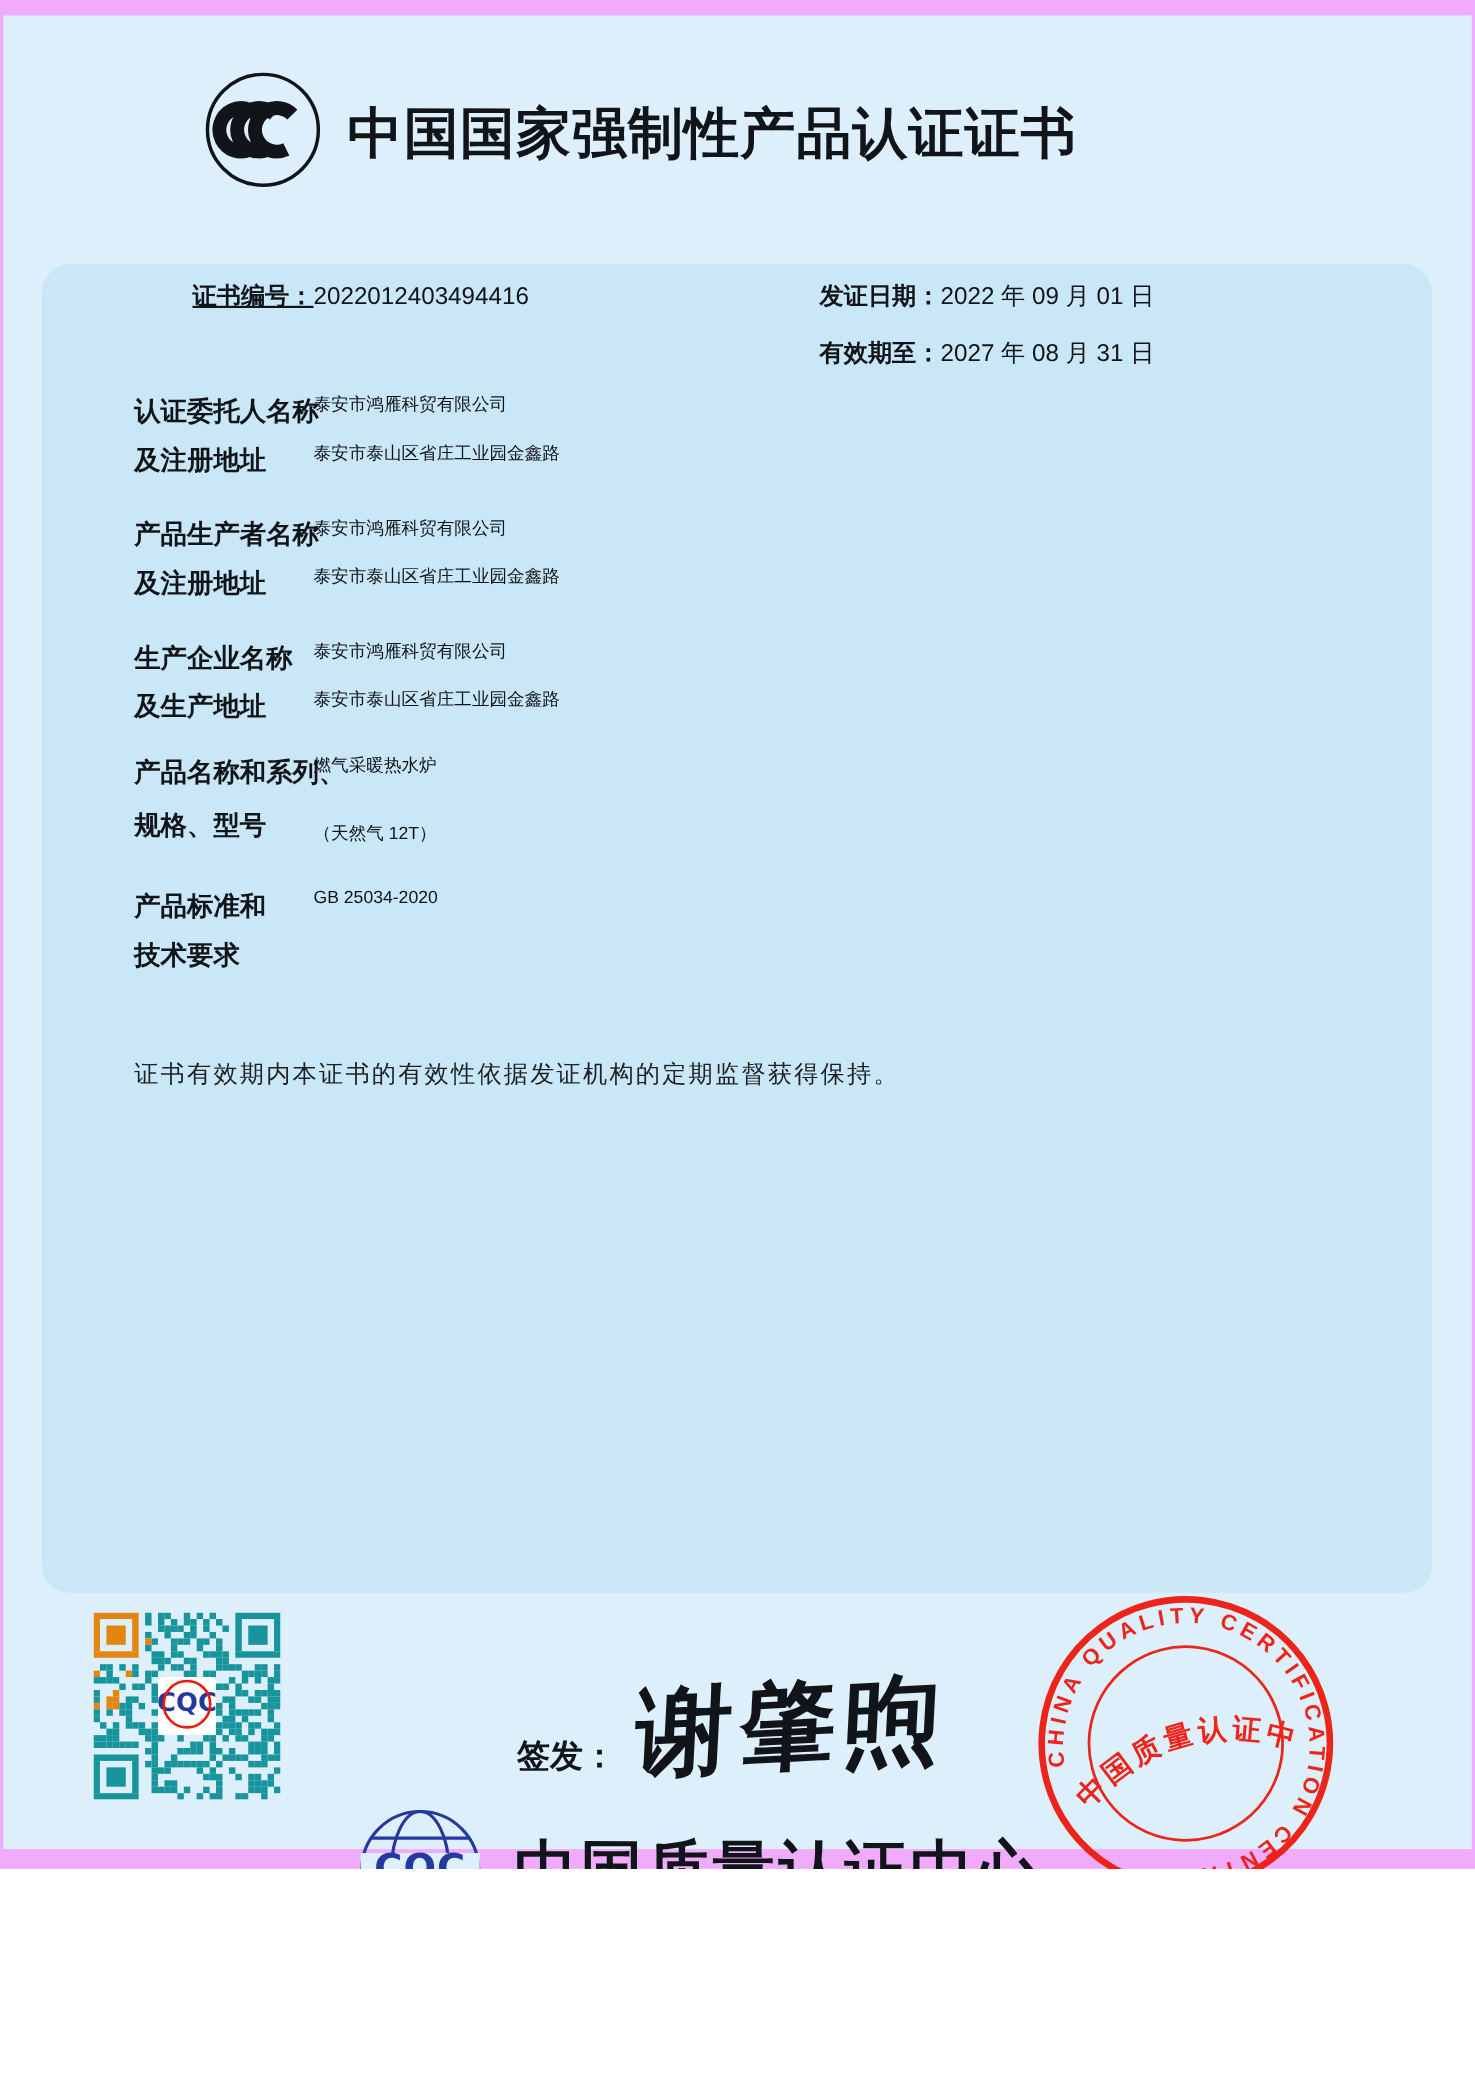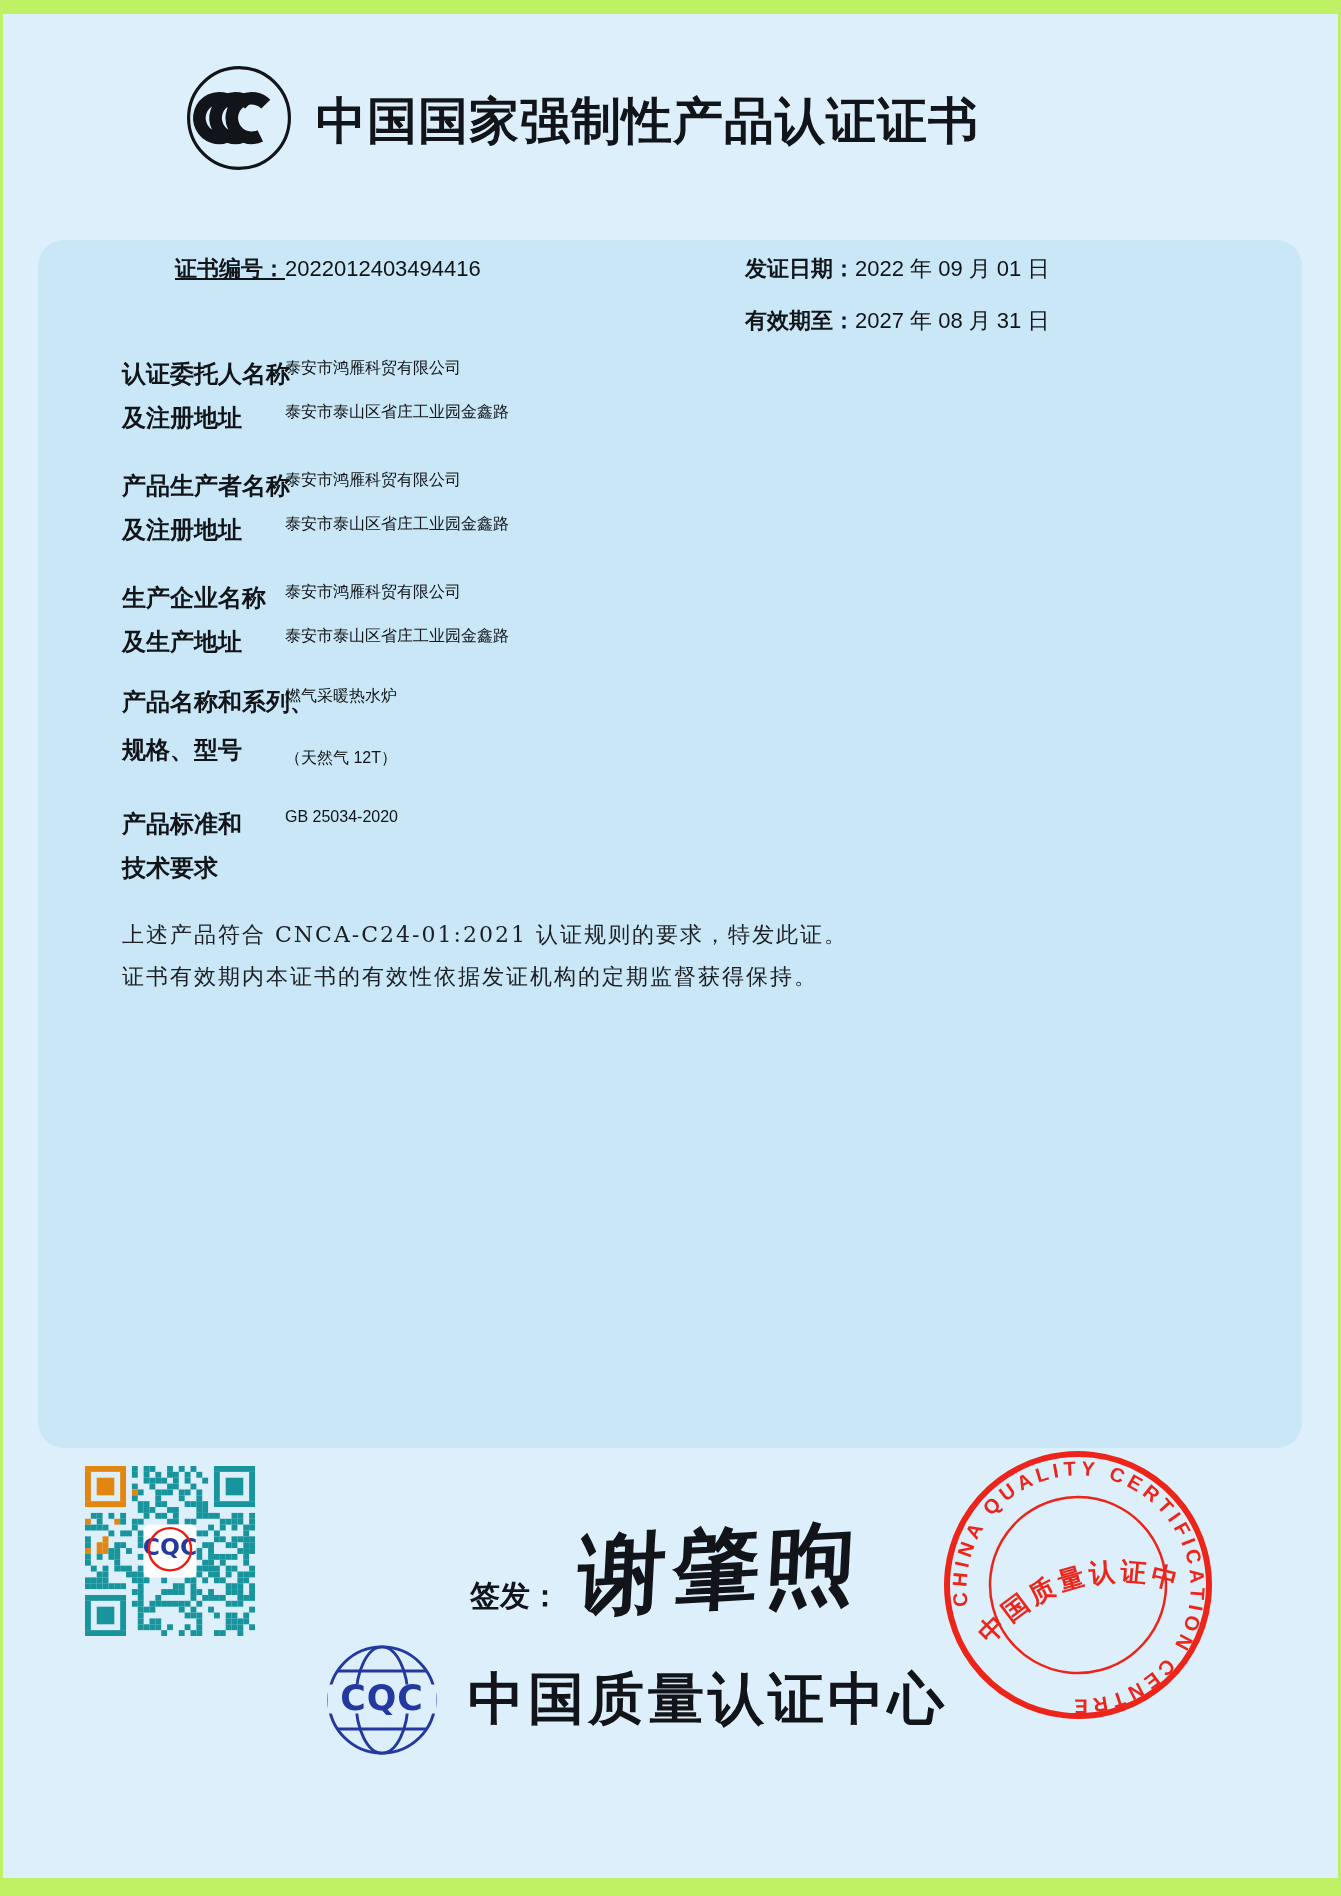--- a/index.html
+++ b/index.html
@@ -1,21 +1,21 @@
 <!DOCTYPE html>
 <html style="--page-bg: #ddeffa; --panel-bg: #c9e7f6; --ink: #111418; --stamp-red: #ed1a0e; --cqc-blue: #2439a0; --qr-teal: #17949c; --qr-orange: #e2860f; --footer-ink: #555c63;"><head>
 <meta charset="utf-8">
 <style>
   :root{
     --page-bg:#ddeffa; --panel-bg:#c9e7f6; --ink:#111418;
     --stamp-red:#ed1a0e; --cqc-blue:#2439a0; --qr-teal:#17949c;
     --qr-orange:#e2860f; --footer-ink:#555c63;
   }
   html,body{margin:0;padding:0;background:#ffffff;}
-  .page{position:relative;width:1341px;height:1896px;background:#bef264;overflow:hidden;
+  .page{position:relative;width:1341px;height:1699px;background:#f0abfc;overflow:hidden;
         font-family:"Liberation Sans",sans-serif;color:var(--ink);}
   .blue-bg{position:absolute;left:3px;right:3px;top:14px;bottom:18px;background:var(--page-bg);}
   
   .ccc-logo{position:absolute;left:185px;top:64px;width:108px;height:108px;}
   .title{position:absolute;left:316px;top:88px;font-size:50px;font-weight:900;
          letter-spacing:1px;white-space:nowrap;}
   
   .panel{position:absolute;left:38px;top:240px;width:1264px;height:1208px;
          background:var(--panel-bg);border-radius:26px;}
   .row-abs{position:absolute;white-space:nowrap;}
@@ -95,21 +95,20 @@
 
   <div class="f-label" style="top:686px">产品名称和系列、</div>
   <div class="f-label" style="top:734px">规格、型号</div>
   <div class="f-value" style="top:686px">燃气采暖热水炉</div>
   <div class="f-value" style="top:748px">（天然气 12T）</div>
 
   <div class="f-label" style="top:808px">产品标准和</div>
   <div class="f-label" style="top:852px">技术要求</div>
   <div class="f-value" style="top:808px">GB 25034-2020</div>
 
-  <div class="statement" style="top:920px">上述产品符合 CNCA-C24-01:2021 认证规则的要求，特发此证。</div>
   <div class="statement" style="top:962px">证书有效期内本证书的有效性依据发证机构的定期监督获得保持。</div>
 
 
   <svg class="qr" id="qr-svg" viewBox="0 0 29 29">
       <rect x="8" y="0" width="1" height="1" fill="#17949c"></rect>
       <rect x="10" y="0" width="1" height="1" fill="#17949c"></rect>
       <rect x="11" y="0" width="1" height="1" fill="#17949c"></rect>
       <rect x="14" y="0" width="1" height="1" fill="#17949c"></rect>
       <rect x="16" y="0" width="1" height="1" fill="#17949c"></rect>
       <rect x="18" y="0" width="1" height="1" fill="#17949c"></rect>

